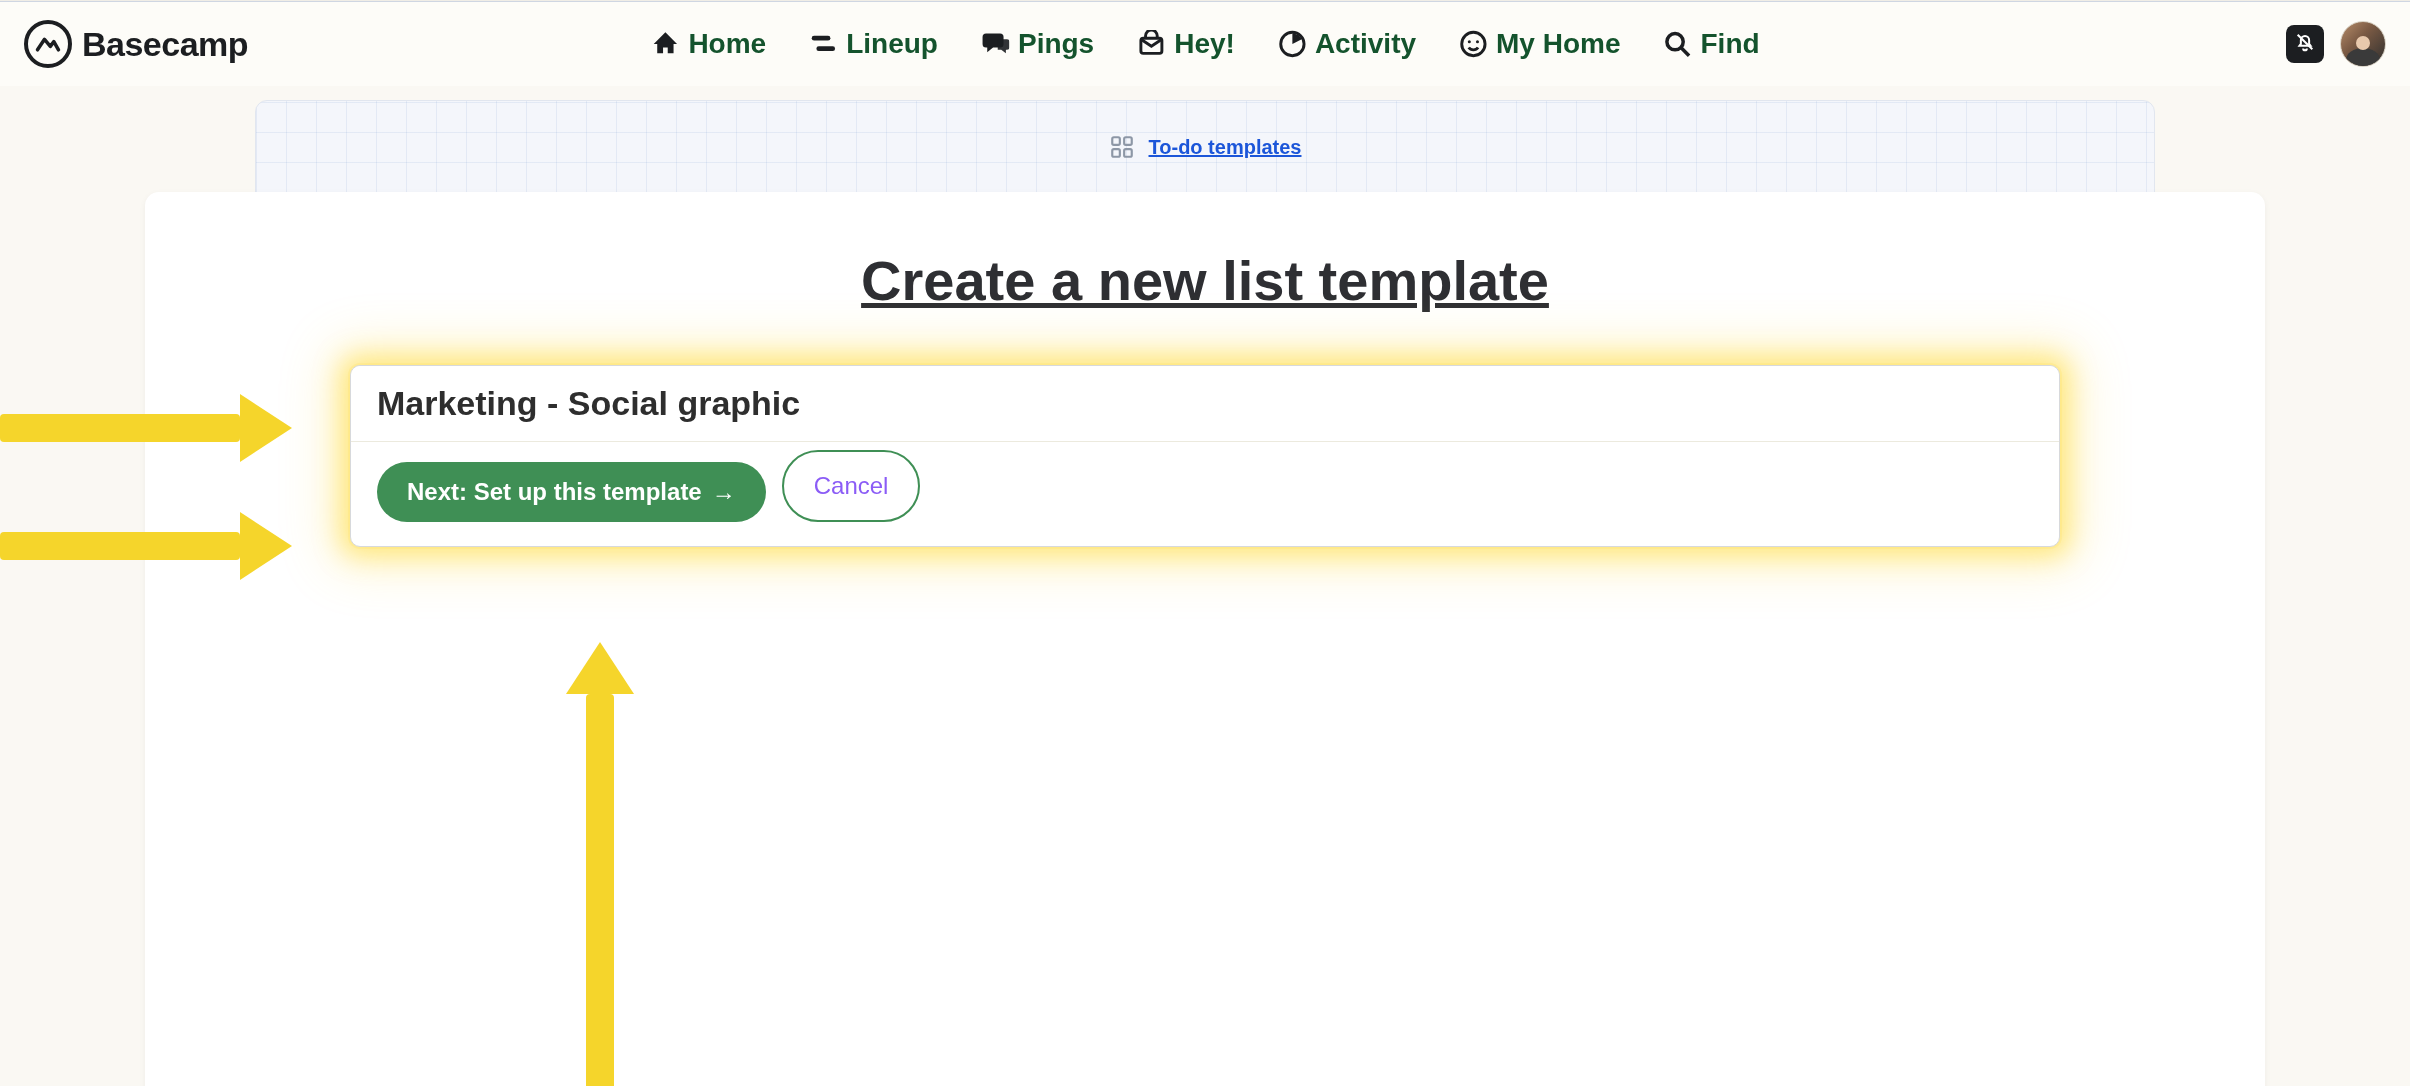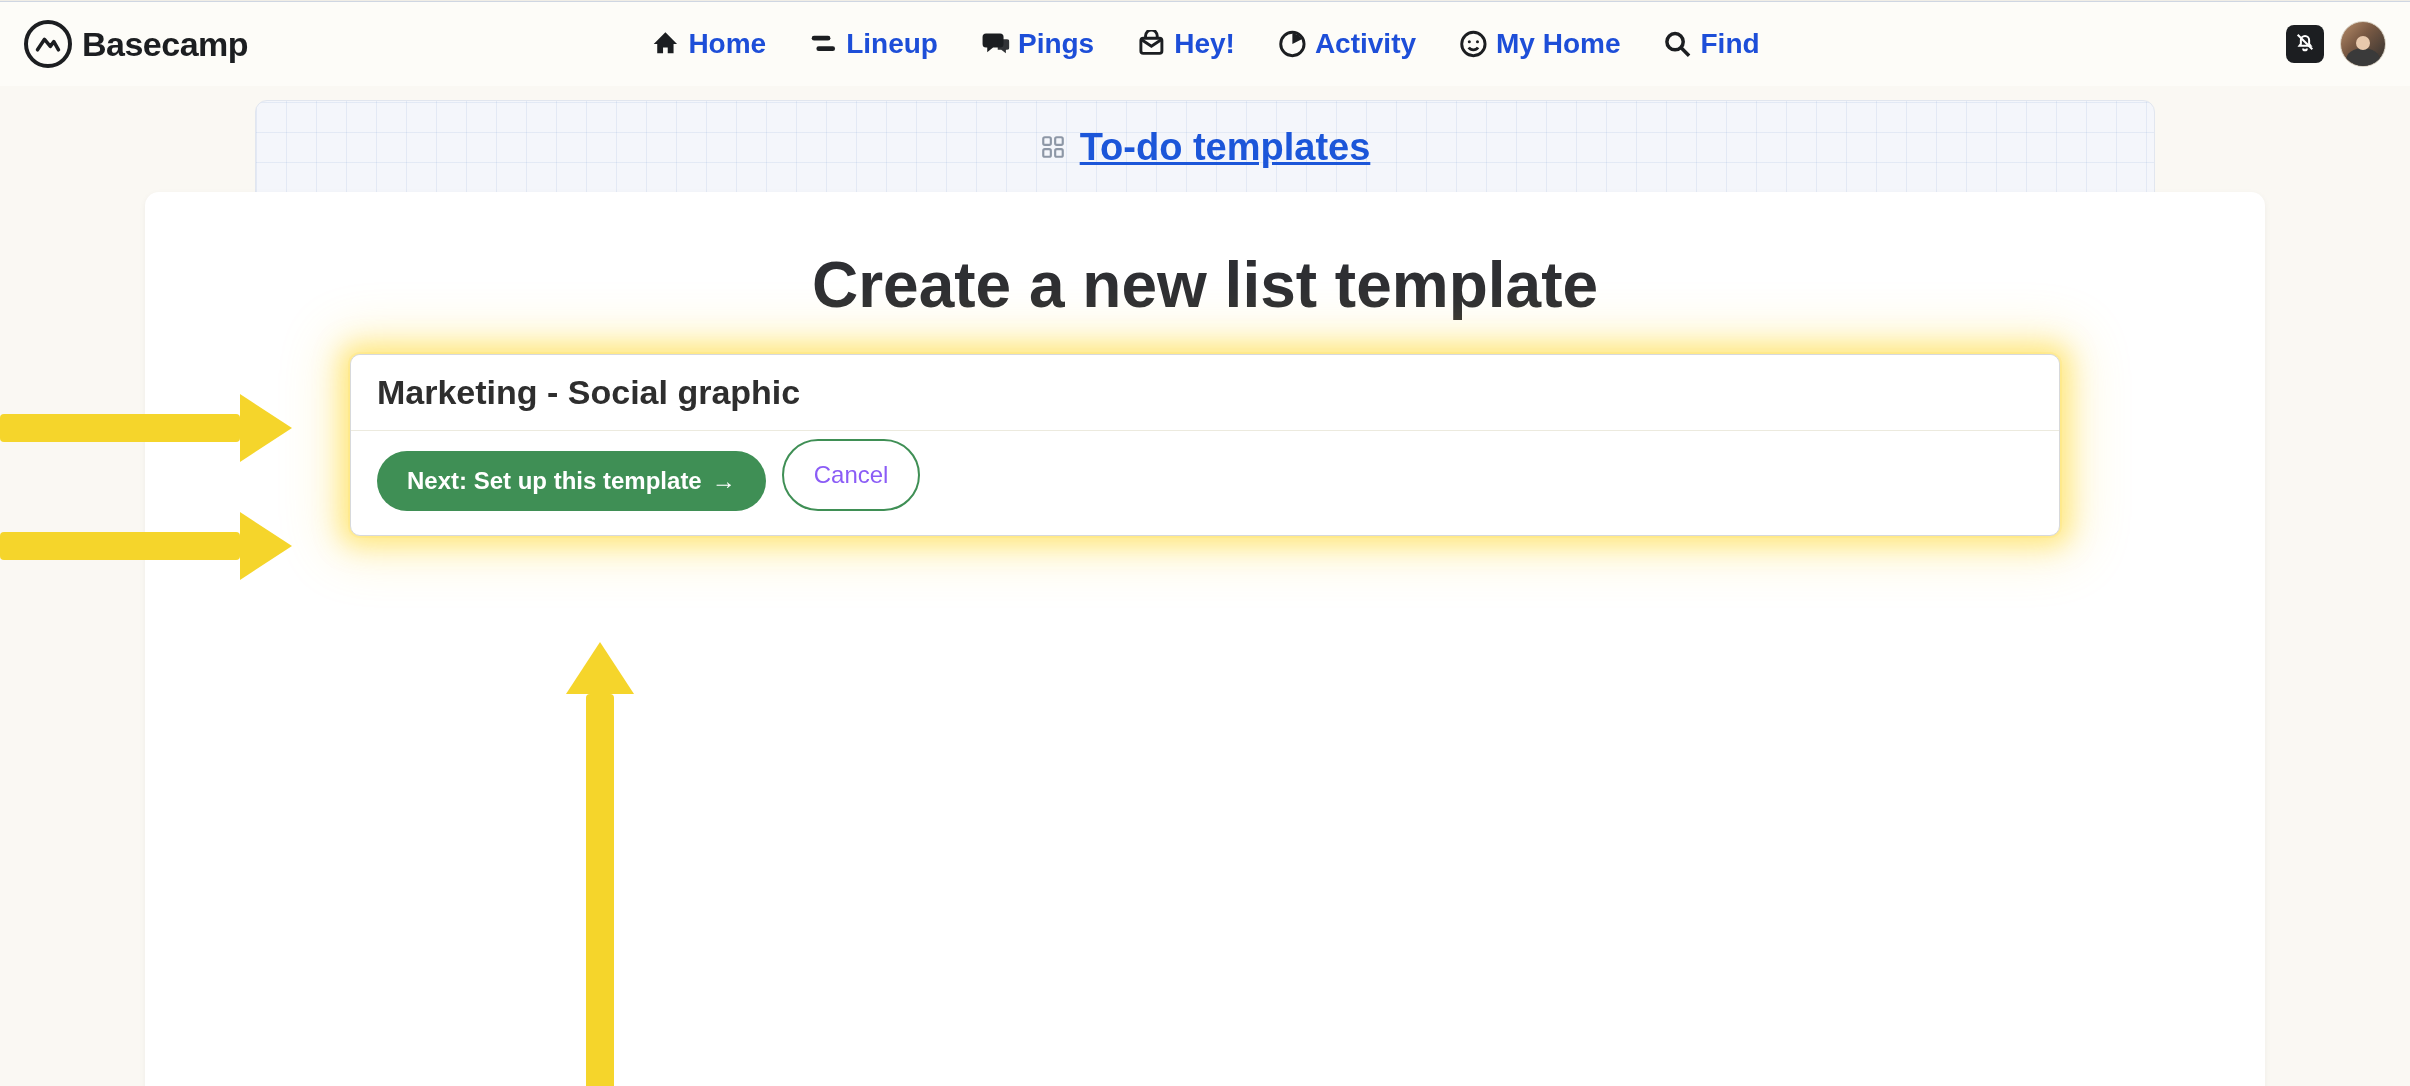--- a/index.html
+++ b/index.html
@@ -51,21 +51,21 @@
     display: flex;
     gap: 42px;
     align-items: center;
   }
   .nav-item {
     display: flex;
     align-items: center;
     gap: 8px;
     font-weight: 800;
     font-size: 28px;
-    color: #1d4ed8;
+    color: #14532d;
     cursor: pointer;
   }
   .nav-item .icon-box { width: 30px; height: 30px; display:flex; align-items:center; justify-content:center; }
   .nav-right {
     margin-left: auto;
     display: flex;
     align-items: center;
     gap: 16px;
   }
   .notif-badge {
@@ -102,43 +102,44 @@
       repeating-linear-gradient(90deg, rgba(130,160,210,0.15) 0 1px, transparent 1px 30px),
       #f4f6fb;
     border: 1px solid #e1e6ef;
     border-radius: 12px 12px 0 0;
     display:flex; align-items:center; justify-content:center;
     gap: 14px;
   }
   .breadcrumb-link {
     color: #1c56d9;
     font-weight: 800;
-    font-size: 38px;
+    font-size: 20px;
     text-decoration: underline;
   }
   .grid-icon {
     width: 26px; height: 26px;
   }
   
   .card {
     width: 2120px;
     margin: 0 auto;
     background: #ffffff;
     border-radius: 14px;
     box-shadow: 0 2px 6px rgba(0,0,0,0.05);
     padding: 56px 80px 900px 80px;
     position: relative;
     top: -2px;
   }
   .card h1 {
     text-align: center;
-    font-size: 64px;
+    font-size: 56px;
     font-weight: 800;
     color: #2e2f33;
-    margin-bottom: 32px;
+    margin-bottom: 52px;
+    text-decoration: underline;
   }
   .form-wrap {
     position: relative;
     margin: 0 auto;
     width: 1710px;
   }
   .glowbox {
     position: relative;
     border-radius: 10px;
     box-shadow:

